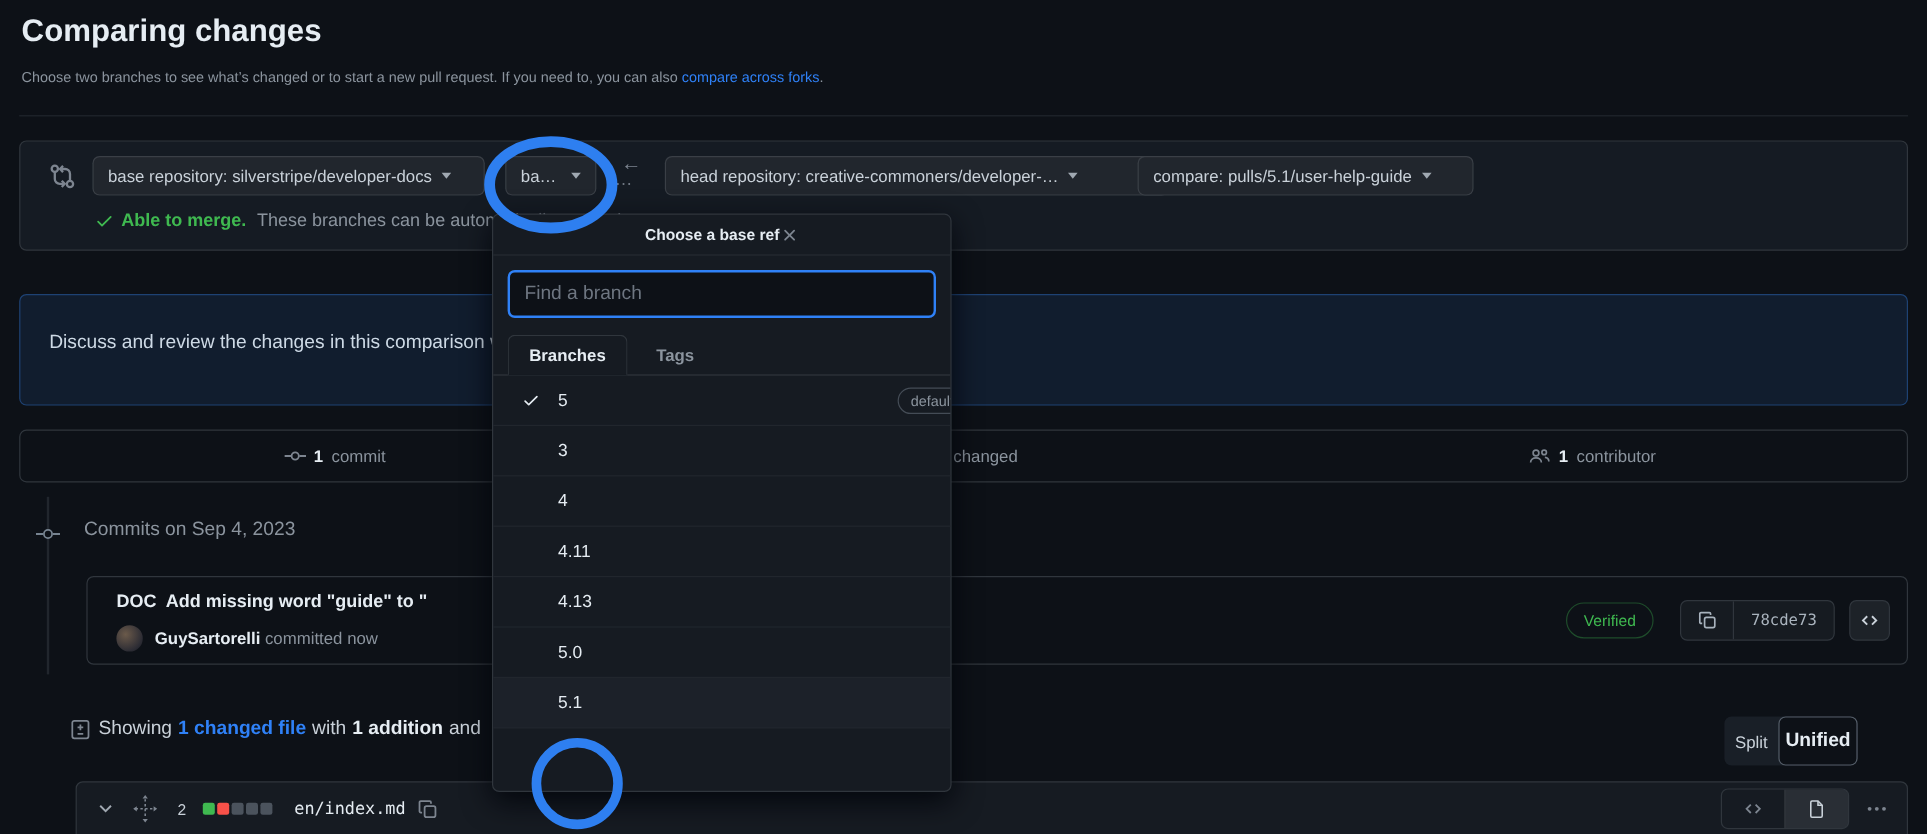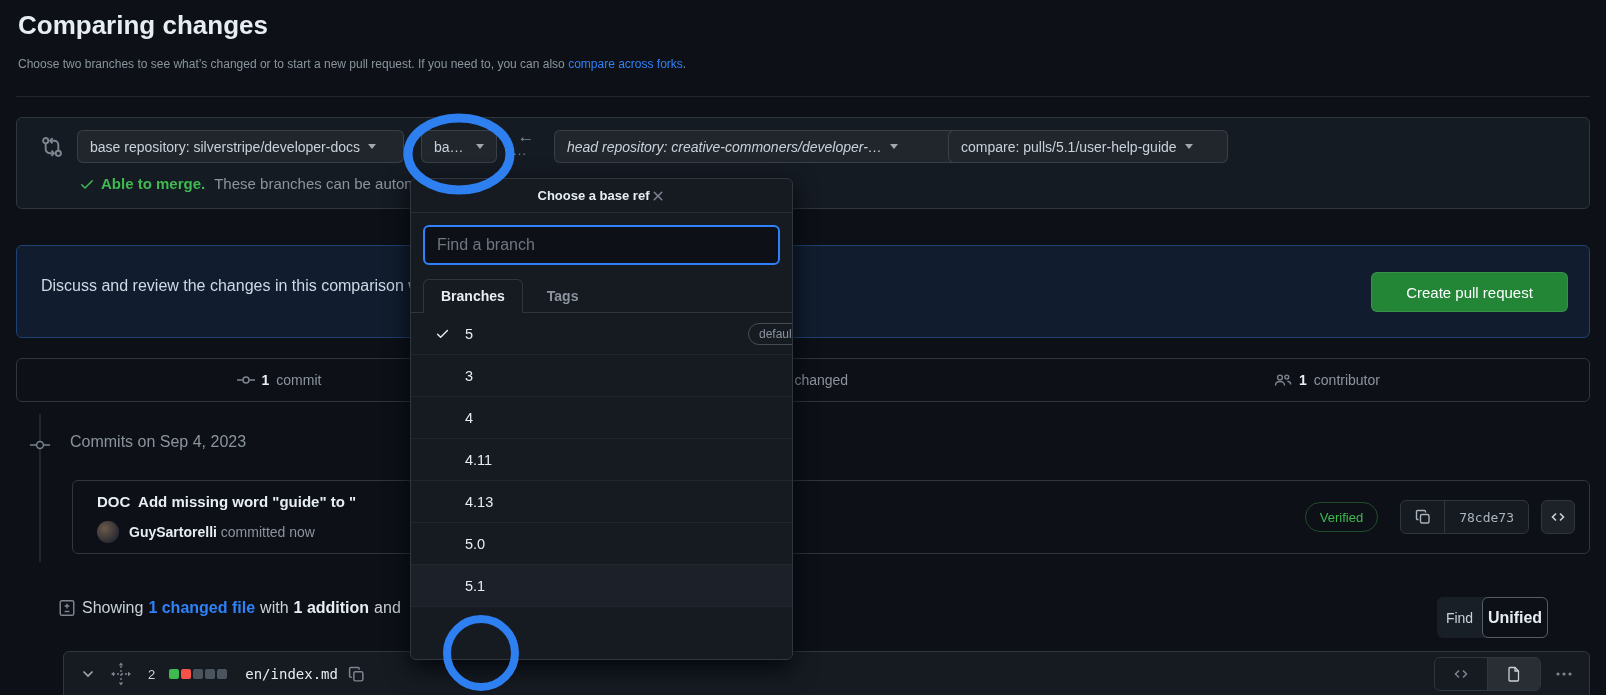--- a/index.html
+++ b/index.html
@@ -33,21 +33,21 @@
     white-space:nowrap;overflow:hidden;}
   .ref-btn .lbl{overflow:hidden;text-overflow:ellipsis;}
   .caret{width:0;height:0;border-left:4px solid transparent;border-right:4px solid transparent;
     border-top:5px solid #a0a8b1;flex:none;}
   .btn-base-repo{left:60px;width:327px;}
   .btn-base-ref{left:404px;width:76px;}
   .range-arrow{left:489px;top:12px;width:40px;height:34px;color:var(--fg-subtle);
     display:flex;flex-direction:column;align-items:center;line-height:13px;}
   .range-arrow .ar{font-size:17px;}
   .range-arrow .dots{font-size:15px;letter-spacing:1px;margin-left:-12px;color:#6e7681;}
-  .btn-head-repo{left:537px;width:420px;font-style:italic;}
+  .btn-head-repo{left:537px;width:420px;}
   .btn-compare-ref{left:931px;width:280px;}
   .merge-row{left:62px;top:57px;display:flex;align-items:center;gap:6px;font-size:15px;}
   .merge-row .ok{color:var(--success-green,#3fb950);font-weight:700;}
   .merge-row .detail{color:var(--fg-muted);margin-left:3px;}
 
   
   .pr-banner{left:16px;top:245px;width:1574px;height:93px;background:#111d2e;
     border:1px solid #1e4273;border-radius:6px;}
   .pr-banner .msg{position:absolute;left:24px;top:31px;font-size:16px;color:#cdd9e5;white-space:nowrap;}
   .create-pr-btn{position:absolute;left:1354px;top:26px;width:197px;height:40px;
@@ -200,21 +200,20 @@
           <path d="M13.78 4.22a.75.75 0 0 1 0 1.06l-7.25 7.25a.75.75 0 0 1-1.06 0L2.22 9.28a.75.75 0 0 1 1.06-1.06L6 10.94l6.72-6.72a.75.75 0 0 1 1.06 0Z"></path>
         </svg>
     </span>
     <span class="ok">Able to merge.</span>
     <span class="detail">These branches can be automatically merged.</span>
   </div>
 </div>
 
 <div class="abs pr-banner">
   <span class="msg">Discuss and review the changes in this comparison with others.</span>
-  <button class="create-pr-btn">Create pull request</button>
 </div>
 
 <div class="abs stats-bar">
   <div class="stat">
     <span class="ic">
       <svg width="18" height="16" viewBox="0 0 18 16" fill="none" stroke="currentColor" stroke-width="1.5">
           <circle cx="9" cy="8" r="3"></circle>
           <path d="M0 8h5.6M12.4 8H18"></path>
         </svg>
     </span>
@@ -279,21 +278,21 @@
       </svg>
   </span>
   <span>Showing</span>
   <span class="link">1 changed file</span>
   <span>with</span>
   <b>1 addition</b>
   <span>and</span>
 </div>
 
 <div class="abs view-toggle">
-  <span class="seg-split">Find</span>
+  <span class="seg-split">Split</span>
   <span class="seg-unified">Unified</span>
 </div>
 
 <div class="abs file-box">
   <div class="file-head">
     <span class="chev">
       <svg width="16" height="16" viewBox="0 0 16 16" fill="none" stroke="currentColor" stroke-width="1.6">
           <path d="M3.5 5.5 8 10l4.5-4.5"></path>
         </svg>
     </span>

